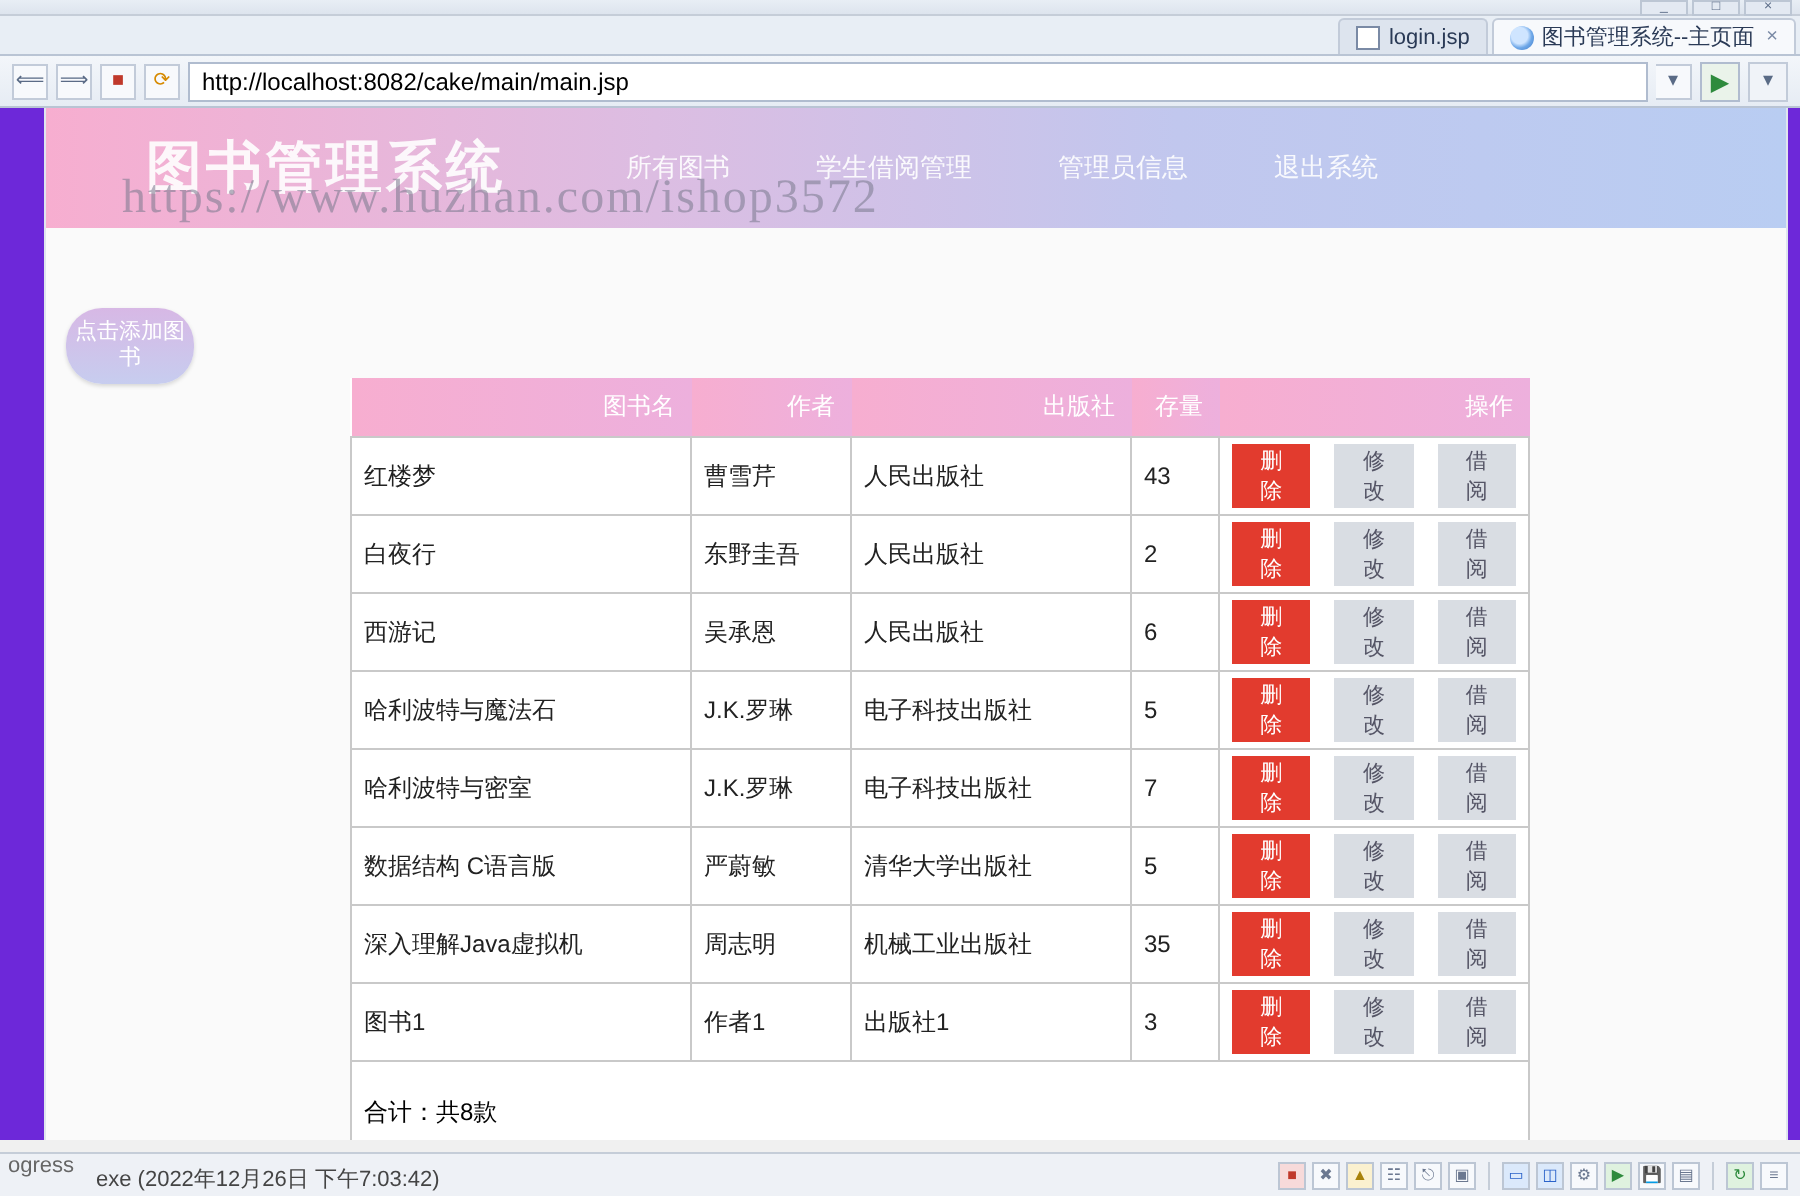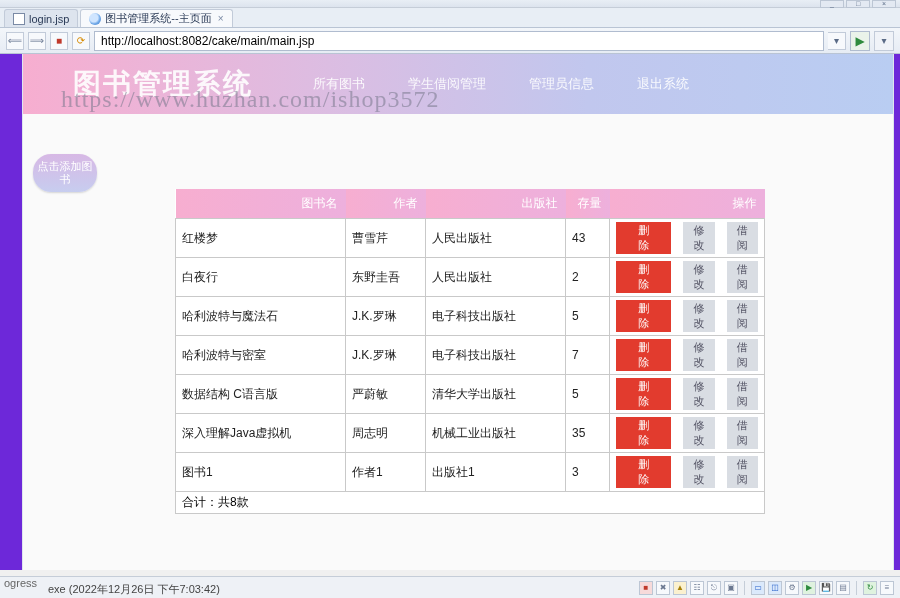--- a/index.html
+++ b/index.html
@@ -4,21 +4,21 @@
 <style>
   * { box-sizing: border-box; margin: 0; padding: 0; font-family: "Microsoft YaHei", Arial, sans-serif; }
   body { width: 900px; height: 598px; background: #f0f0f0; font-size: 12px; overflow: hidden; }
 
   
   .win-top { height: 8px; background: linear-gradient(#e8eef5,#dde4ee); border-bottom: 1px solid #c5cdd8; position: relative; }
   .win-btns { position: absolute; right: 4px; top: 0; display: flex; gap: 2px; }
   .win-btn { width: 24px; height: 8px; background: #e3e9f2; border: 1px solid #bcc6d4; font-size: 7px; line-height:6px; text-align:center; color:#5a6b86; }
 
   
-  .tabstrip { height: 20px; background: #e8eef5; border-bottom: 1px solid #b9c4d4; display: flex; align-items: flex-end; padding-left: 4px; }
+  .tabstrip { height: 20px; background: #e8eef5; border-bottom: 1px solid #b9c4d4; display: flex; align-items: flex-end; padding-left: 4px; justify-content: flex-end; }
   .tab { display: flex; align-items: center; height: 18px; padding: 0 8px; margin-right: 2px; background: #f7f9fc; border: 1px solid #c2cbd9; border-bottom: none; border-radius: 3px 3px 0 0; font-size: 11px; color: #2a3a56; cursor: pointer; }
   .tab.inactive { background: #dde4ee; }
   .tab .ico { width: 12px; height: 12px; margin-right: 4px; display:inline-block; }
   .ico-page { background:#fff; border:1px solid #7a8aa5; }
   .ico-globe { border-radius:50%; background: radial-gradient(circle at 40% 40%, #cfe5ff 40%, #6fa8e8 60%, #3b77c6 100%); }
   .tab .x { margin-left: 6px; color:#7a8aa5; font-size:10px; }
 
   
   .addr-row { height: 26px; background: linear-gradient(#f3f6fa,#e6ecf4); border-bottom: 1px solid #b9c4d4; display:flex; align-items:center; padding:0 6px; gap:4px; }
   .nav-btn { width:18px; height:18px; border:1px solid #c2cbd9; background:#f7f9fc; color:#5a6b86; font-size:10px; line-height:16px; text-align:center; cursor:pointer; }
@@ -47,24 +47,24 @@
 
   
   .add-bubble { position:absolute; left:10px; top:100px; width:64px; height:38px; border-radius:18px; background:linear-gradient(#d7b8e5,#c7cdef); color:#fff; font-size:11px; display:flex; align-items:center; justify-content:center; text-align:center; line-height:13px; cursor:pointer; box-shadow:0 1px 2px rgba(0,0,0,.15); }
 
   
   .tbl-wrap { position:absolute; left:152px; top:135px; width:590px; }
   table { width:100%; border-collapse:collapse; background:#fff; }
   thead th { background: linear-gradient(90deg,#f7aed0,#edb0dd); color:#fff; font-weight:normal; font-size:12px; text-align:right; padding:6px 8px; }
   tbody td { border:1px solid #c9c9c9; padding:3px 6px; font-size:12px; color:#222; }
   .ops { display:flex; gap:12px; justify-content:flex-start; }
-  .btn-del { background:#e23b2e; color:#fff; border:none; padding:1px 22px; font-size:11px; cursor:pointer; }
+  .btn-del { background:#e23b2e; color:#fff; border:none; padding:1px 10px; font-size:11px; cursor:pointer; }
   .btn-edit { background:#d9dde3; color:#556; border:none; padding:1px 10px; font-size:11px; cursor:pointer; }
   .btn-borrow { background:#d9dde3; color:#556; border:none; padding:1px 10px; font-size:11px; cursor:pointer; }
-  tfoot td { border:1px solid #c9c9c9; padding:2px 6px; font-size:12px;margin-top:40px; }
+  tfoot td { border:1px solid #c9c9c9; padding:17px 6px; font-size:12px;margin-top:40px; }
 
   
   .footer { position:absolute; left:0; right:0; bottom:0; height:22px; background:#eef1f6; border-top:1px solid #c5cdd8; }
   .footer .panel-label { position:absolute; left:4px; top:0; font-size:11px; color:#666; }
   .footer .timestamp { position:absolute; left:0; bottom:1px; font-size:11px; color:#444;padding-left:48px; }
   .tray { position:absolute; right:6px; top:4px; display:flex; gap:3px; align-items:center; }
   .tray .ti { width:14px; height:14px; border:1px solid #bcc6d4; background:#f7f9fc; font-size:8px; line-height:12px; text-align:center; color:#6b7890; cursor:pointer; }
   .tray .sep { width:1px; height:14px; background:#c5cdd8; margin:0 3px; }
   .tray .ti.red { background:#f7dada; color:#c0392b; }
   .tray .ti.grn { background:#dff2df; color:#2e8b3d; }
@@ -151,20 +151,33 @@
                   <button class="btn-edit">修改</button>
                   <button class="btn-borrow">借阅</button>
                 </div>
               </td>
             </tr>
             <tr>
               <td>白夜行</td>
               <td>东野圭吾</td>
               <td>人民出版社</td>
               <td>2</td>
+              <td>
+                <div class="ops">
+                  <button class="btn-del">删除</button>
+                  <button class="btn-edit">修改</button>
+                  <button class="btn-borrow">借阅</button>
+                </div>
+              </td>
+            </tr>
+            <tr>
+              <td>西游记</td>
+              <td>吴承恩</td>
+              <td>人民出版社</td>
+              <td>6</td>
               <td>
                 <div class="ops">
                   <button class="btn-del">删除</button>
                   <button class="btn-edit">修改</button>
                   <button class="btn-borrow">借阅</button>
                 </div>
               </td>
             </tr>
             <tr>
               <td>哈利波特与魔法石</td>

